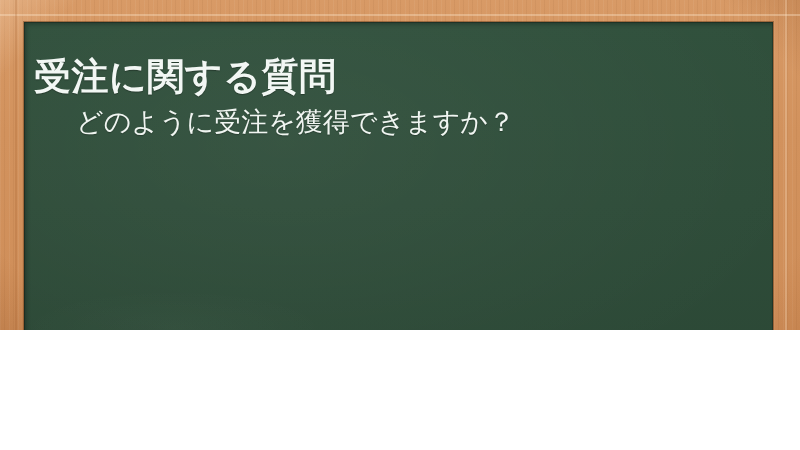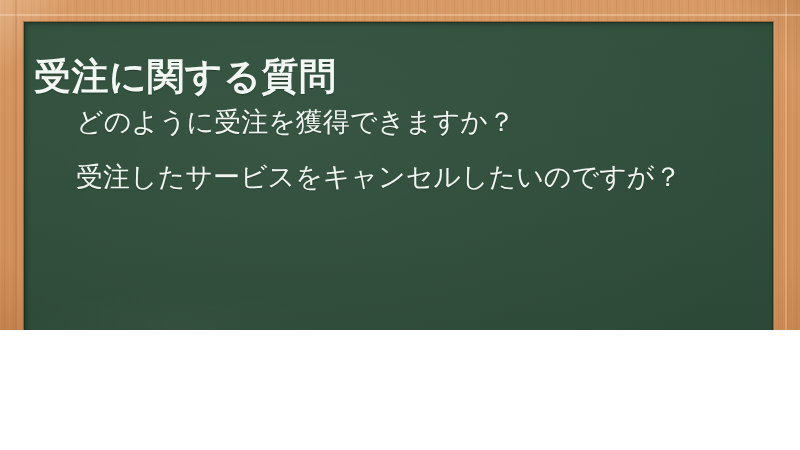--- a/index.html
+++ b/index.html
@@ -168,21 +168,20 @@
 
   <div id="chalkboard-surface">
     <div id="chalk-dust"></div>
 
     <div id="board-content">
 
       <h1 id="board-title">受注に関する質問</h1>
 
       <ul id="question-list">
         <li class="question-item">どのように受注を獲得できますか？</li>
-        <li class="question-item">受注したサービスをキャンセルしたいのですが？</li>
       </ul>
 
     </div>
   </div>
 
   <div id="chalk-stick">
     <div id="chalk-stick-cap"></div>
   </div>
 
 </div>

